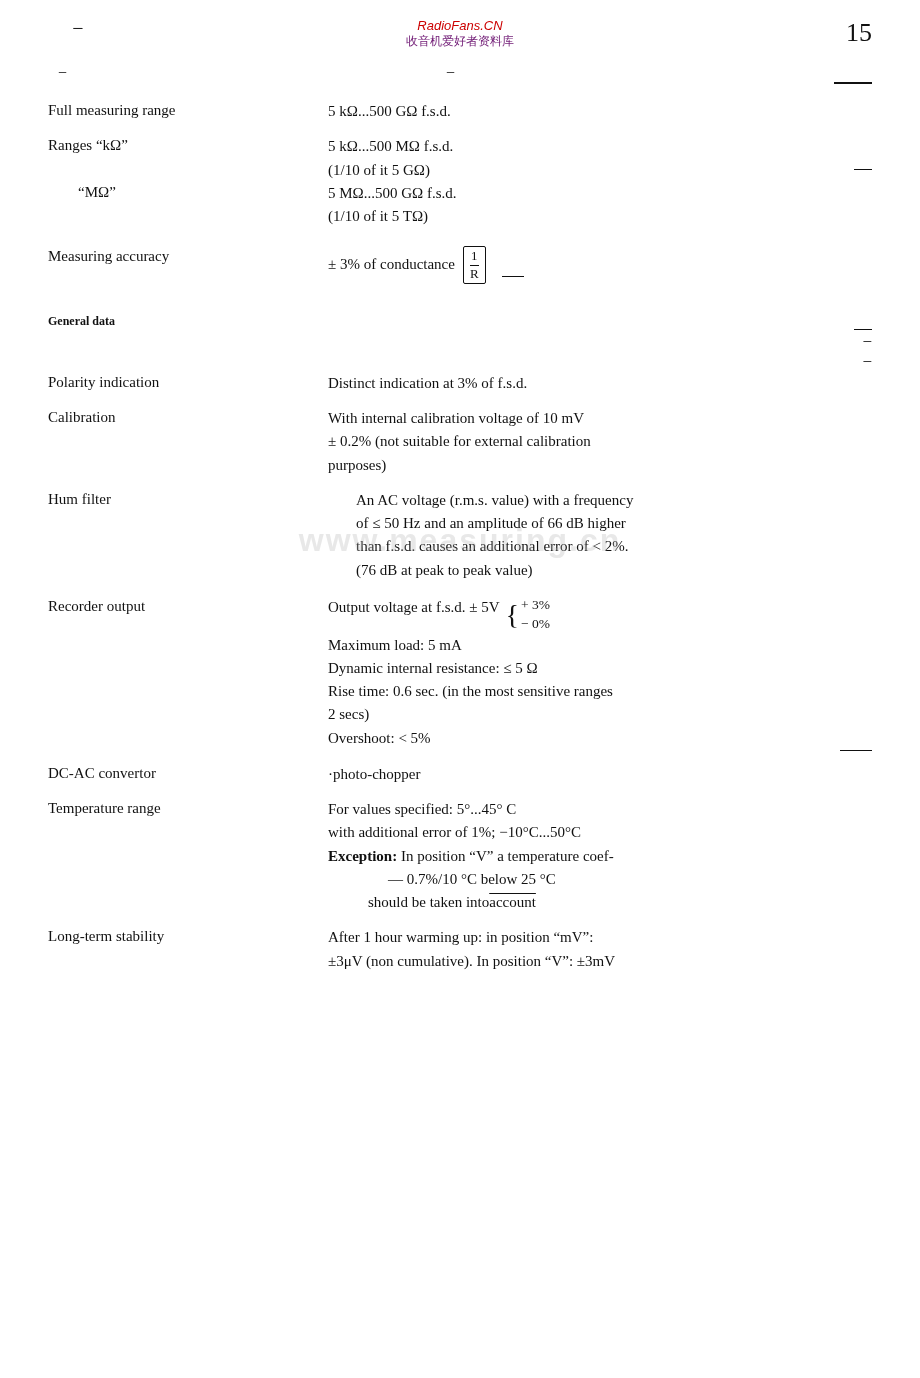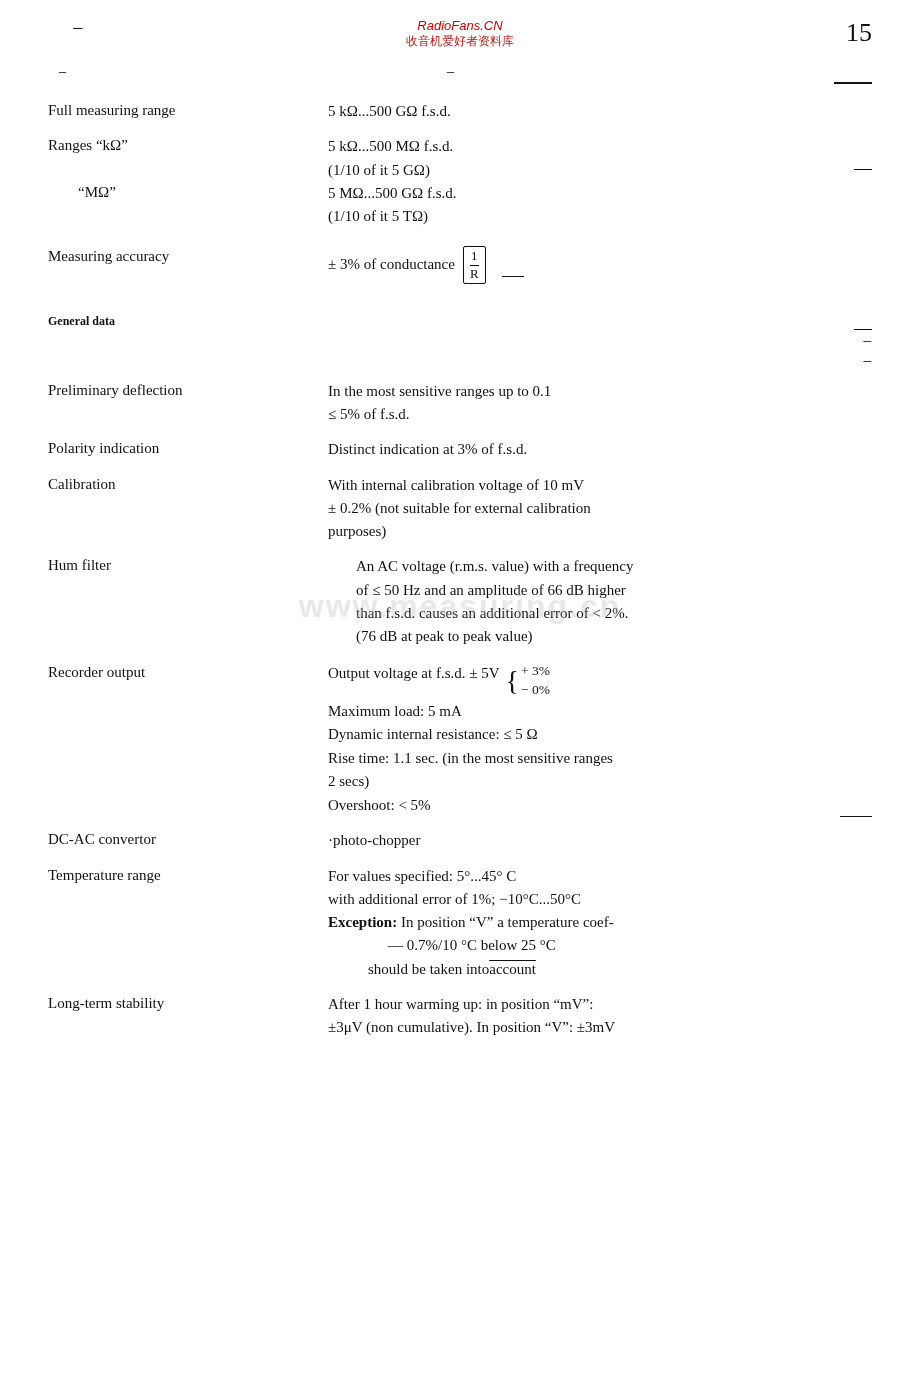--- a/index.html
+++ b/index.html
@@ -34,21 +34,21 @@
       text-align: center;
       flex: 1;
     }
     .header-center .brand {
       color: #cc0000;
       font-style: italic;
       font-size: 13px;
       font-family: Arial, sans-serif;
     }
     .header-center .subtitle {
-      color: #b91c1c;
+      color: #701a75;
       font-size: 12px;
       font-family: Arial, sans-serif;
     }
     .header-right {
       font-size: 26px;
       font-weight: normal;
       min-width: 60px;
       text-align: right;
     }
     .top-dashes {
@@ -213,27 +213,20 @@
 
       <div style="display:flex; justify-content:space-between; align-items:flex-start; margin-bottom:2px;">
         <div class="spec-label-bold" style="font-weight:bold; font-size:12px;">General  data</div>
         <div style="display:flex; flex-direction:column; align-items:flex-end; gap:3px;">
           <span style="display:inline-block; width:18px; border-bottom:1.5px solid #111;">&nbsp;</span>
           <span style="font-size:17px; line-height:1;">−</span>
           <span style="font-size:17px; line-height:1;">−</span>
         </div>
       </div>
 
-      <div class="spec-row" style="margin-top:10px;">
-        <div class="spec-label">Preliminary deflection</div>
-        <div class="spec-value">
-          <div>In the most sensitive ranges up to 0.1</div>
-          <div>≤ 5% of f.s.d.</div>
-        </div>
-      </div>
 
       <div class="spec-row">
         <div class="spec-label">Polarity  indication</div>
         <div class="spec-value">Distinct indication at 3% of f.s.d.</div>
       </div>
 
       <div class="spec-row">
         <div class="spec-label">Calibration</div>
         <div class="spec-value">
           <div>With internal calibration voltage of 10 mV</div>
@@ -262,21 +255,21 @@
             <span class="brace-group" style="margin-left:6px;">
               <span class="brace-char">{</span>
               <span class="brace-lines">
                 <span>+ 3%</span>
                 <span>− 0%</span>
               </span>
             </span>
           </div>
           <div>Maximum load: 5 mA</div>
           <div>Dynamic internal resistance: ≤ 5 Ω</div>
-          <div>Rise time: 1.1 sec. (in the most sensitive ranges</div>
+          <div>Rise time: 0.6 sec. (in the most sensitive ranges</div>
           <div>2 secs)</div>
           <div style="display:flex; justify-content:space-between; align-items:center;">
             <span>Overshoot: &lt; 5%</span>
             <span style="display:inline-block; width:32px; border-bottom:1.5px solid #111; margin-left:8px;">&nbsp;</span>
           </div>
         </div>
       </div>
 
       <div class="spec-row">
         <div class="spec-label">DC-AC  convertor</div>

